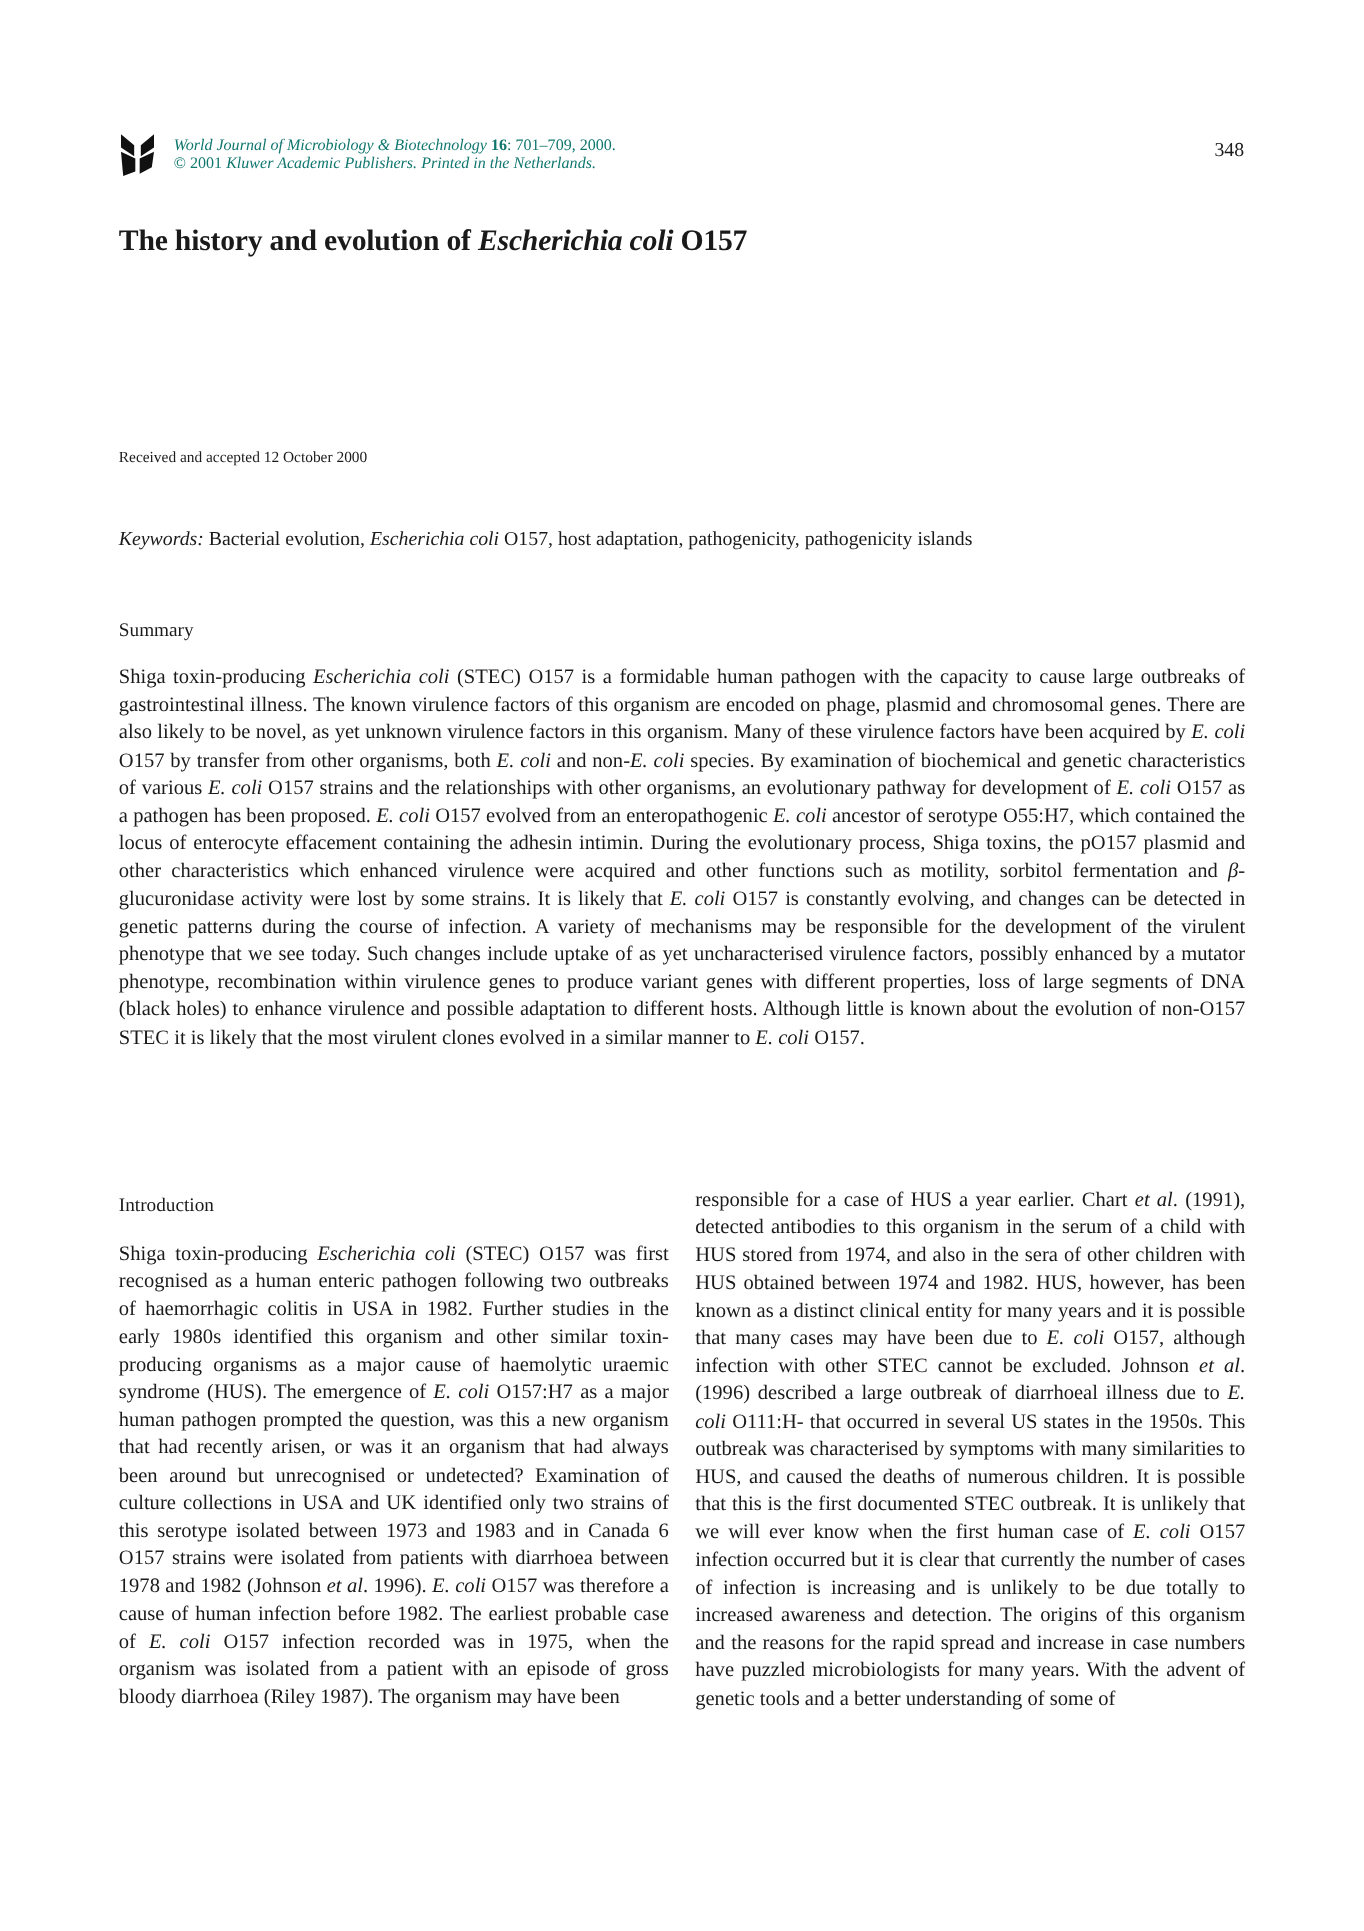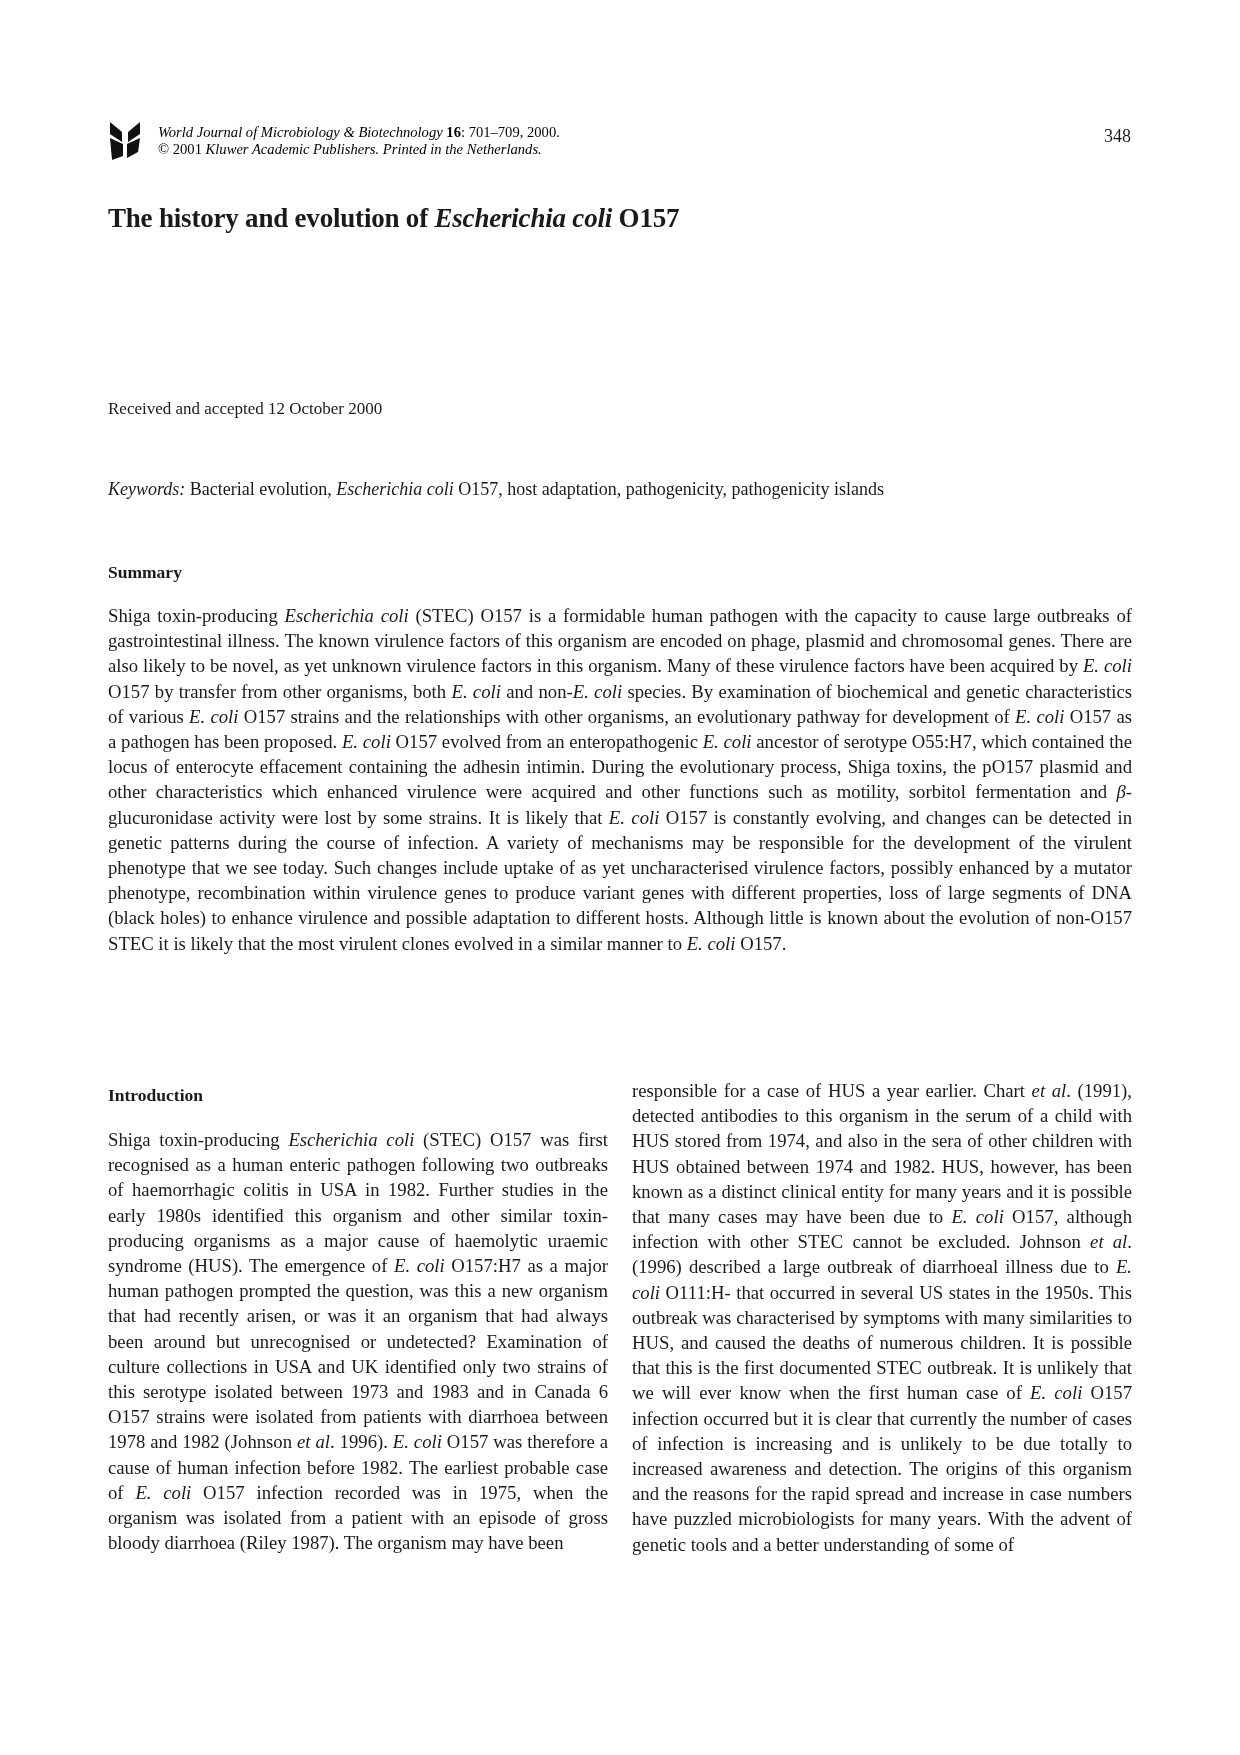--- a/index.html
+++ b/index.html
@@ -2,30 +2,30 @@
 <html><head>
 <meta charset="utf-8">
 <style>
   html, body { margin: 0; padding: 0; background: #ffffff; }
   body {
     width: 1240px; height: 1755px; position: relative; overflow: hidden;
     font-family: "Liberation Serif", "DejaVu Serif", serif; color: #1a1a1a;
   }
   .abs { position: absolute; }
   .logo { left: 108px; top: 120px; width: 34px; height: 42px; }
-  .header { left: 158px; top: 124px; font-size: 14.6px; line-height: 17px; color: #000000; }
+  .header { left: 158px; top: 124px; font-size: 14.6px; line-height: 17px; color: #0f766e; }
   .header i { font-style: italic; }
   .page-num { left: 1104px; top: 126px; font-size: 18px; }
   .title { left: 108px; top: 202px; font-size: 27px; font-weight: bold; line-height: 32px; letter-spacing: -0.2px; }
   .author { left: 108px; top: 314px; font-size: 19px; line-height: 25px; }
   .affil, .contact { font-style: italic; }
-  .received { left: 108px; top: 399px; font-size: 17px; text-align: right; }
+  .received { left: 108px; top: 409px; font-size: 14px; text-align: right; }
   .keywords { left: 108px; top: 479px; font-size: 18px; }
   .kw-label { font-style: italic; }
-  .section-head { font-weight: bold; font-size: 17.5px; text-align: center; }
+  .section-head { font-weight: normal; font-size: 17.5px; text-align: center; }
   .summary-head { left: 108px; top: 562px; }
   .summary-text {
     left: 108px; top: 603px; width: 1024px; font-size: 18.7px; line-height: 25.2px;
     text-align: justify; text-align-last: left;
   }
   .intro-head { left: 108px; top: 1085px; }
   .col {
     width: 500px; font-size: 18.7px; line-height: 25.2px; text-align: justify;
   }
   .col-left { left: 108px; top: 1127px; }

